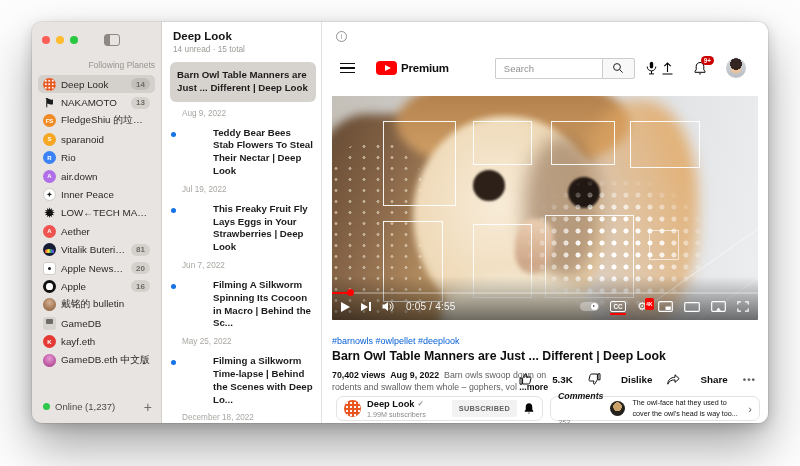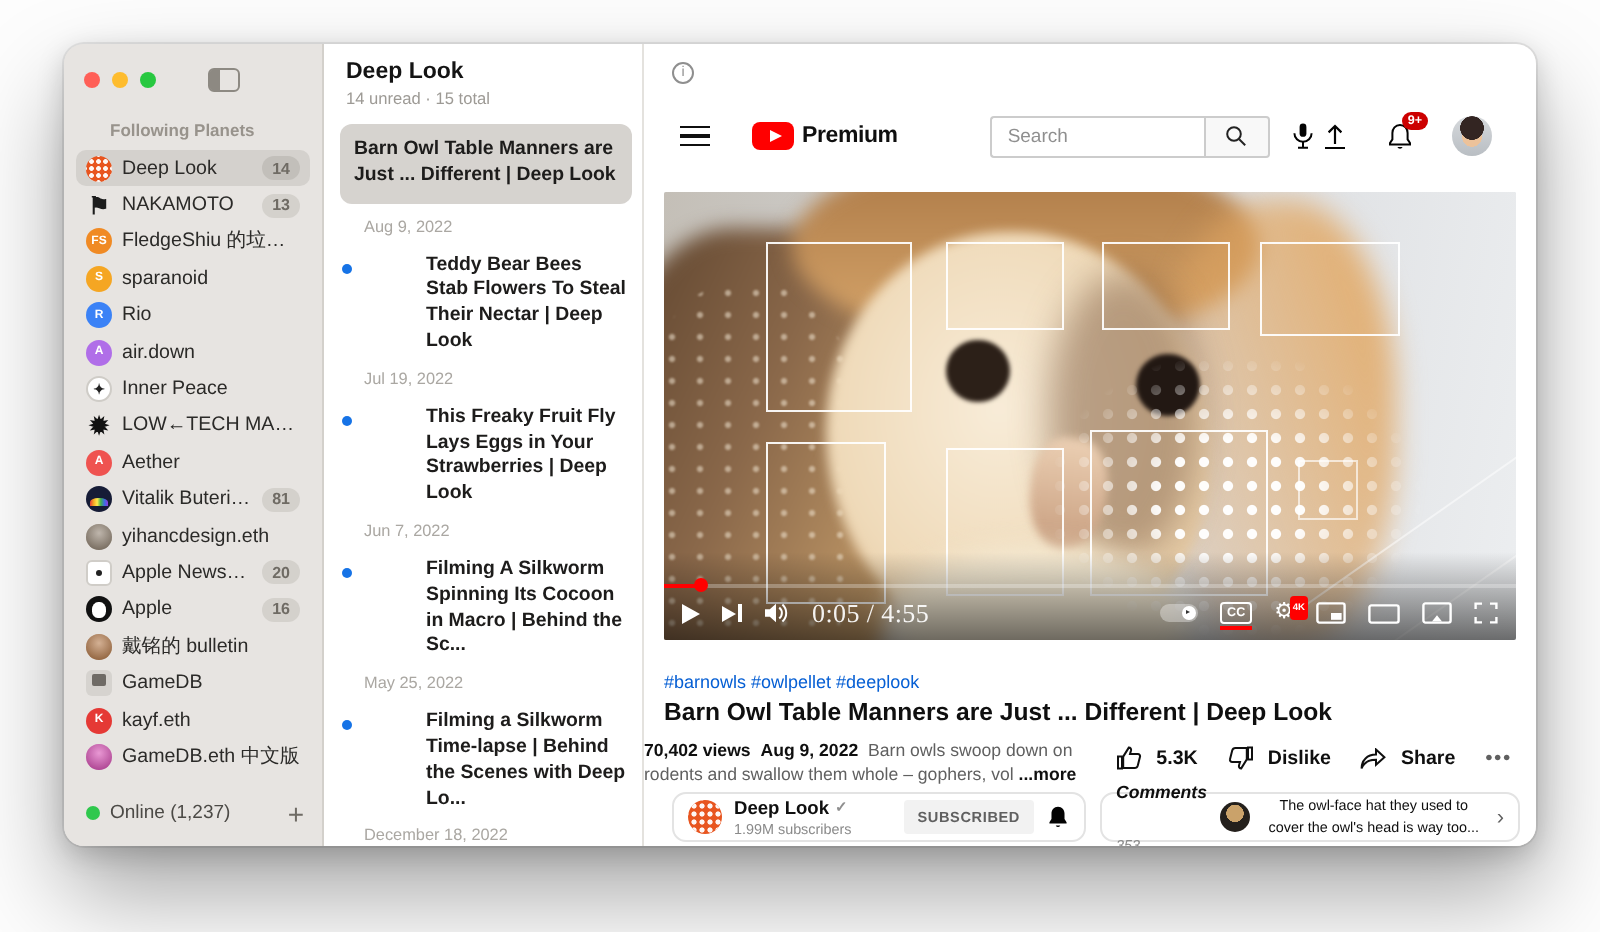--- a/index.html
+++ b/index.html
@@ -11,21 +11,21 @@
 
   
   .sidebar { width:130px; flex:none; position:relative; background:#e7e4e1; border-right:1px solid #d3d0cb; padding:10px 6px 0; }
   .titlebar { display:flex; align-items:center; padding:0 4px; height:16px; }
   .lights { display:flex; gap:6px; }
   .light { width:8px; height:8px; border-radius:50%; }
   .light.red{background:#ff5f57}.light.yellow{background:#febc2e}.light.green{background:#28c840}
   .toggle-icon { margin-left:26px; width:16px; height:12px; border:1.5px solid #8d8982; border-radius:3px; position:relative; }
   .toggle-icon::before { content:''; position:absolute; left:0; top:0; bottom:0; width:5px; background:#8d8982; border-radius:1px 0 0 1px; }
 
-  .sb-header { margin:12px 17px 5px; font-size:8.5px; font-weight:700; color:#98938c; }
+  .sb-header { margin:12px 0 5px; font-size:8.5px; font-weight:400; color:#98938c;text-align:right; }
   .sb-item { display:flex; align-items:center; gap:5px; height:18.4px; padding:0 5px; border-radius:5px; font-size:9.8px; color:#2b2a28; }
   .sb-item.selected { background:#d4d1cd; }
   .sb-icon { width:13px; height:13px; border-radius:50%; flex:none; display:flex; align-items:center; justify-content:center;
     font-size:6px; font-weight:700; color:#fff; position:relative; overflow:hidden; background:#bbb; }
   .sb-icon[data-kind="deeplook"] { background:#e8551f; }
   .sb-icon[data-kind="deeplook"]::after { content:''; position:absolute; inset:0;
     background-image:radial-gradient(circle, rgba(255,255,255,.95) 1px, transparent 1.4px); background-size:3.5px 3.5px; background-position:1px 1px; }
   .sb-icon[data-kind="flag"] { background:transparent; color:#1c1c1c; font-size:12px; overflow:visible; }
   .sb-icon[data-kind="sun"] { background:transparent; color:#111; font-size:12px; }
   .sb-icon[data-kind="figure"] { background:#fff; border:0.5px solid #cfccc7; color:#222; font-size:7px; }
@@ -122,57 +122,57 @@
   .vgrad { position:absolute; left:0; right:0; bottom:0; height:44px; background:linear-gradient(transparent, rgba(0,0,0,.55)); }
   .vprogress { position:absolute; left:0; right:0; bottom:26px; height:2.5px; background:rgba(255,255,255,.28); }
   .vprog-fill { width:4.5%; height:100%; background:#f00; position:relative; }
   .vprog-fill::after { content:''; position:absolute; right:-3px; top:-2.2px; width:7px; height:7px; border-radius:50%; background:#f00; }
   .vcontrols { position:absolute; left:9px; right:9px; bottom:5px; height:17px; display:flex; align-items:center; gap:11px; }
   .vc-spacer { flex:1; }
   .play-tri { width:0; height:0; border-left:9px solid #fff; border-top:5.5px solid transparent; border-bottom:5.5px solid transparent; }
   .next-icon { display:flex; align-items:center; }
   .next-icon .tri { width:0; height:0; border-left:7px solid #fff; border-top:4.5px solid transparent; border-bottom:4.5px solid transparent; }
   .next-icon .bar { width:2px; height:9px; background:#fff; margin-left:1px; }
-  .vtime { font-size:13px; color:#fff; opacity:.92; letter-spacing:.2px;font-family:Liberation Serif, serif; }
+  .vtime { font-size:10px; color:#fff; opacity:.92; letter-spacing:.2px; }
   .autoplay { width:19px; height:9px; border-radius:5px; background:rgba(255,255,255,.35); position:relative; }
   .autoplay::after { content:''; position:absolute; right:1px; top:0.8px; width:7.4px; height:7.4px; border-radius:50%; background:#fff; }
   .autoplay::before { content:''; position:absolute; right:3.6px; top:3px; border-left:2.6px solid #333; border-top:1.6px solid transparent; border-bottom:1.6px solid transparent; z-index:1; }
   .cc-btn { border:1.2px solid #fff; border-radius:2px; font-size:6.3px; font-weight:700; color:#fff; padding:1px 2.5px; position:relative; }
   .cc-btn::after { content:''; position:absolute; left:-1px; right:-1px; bottom:-4px; height:2px; background:#f00; }
   .gear-wrap { position:relative; color:#fff; font-size:11px; line-height:11px; }
   .gear-badge { position:absolute; top:-3px; right:-7px; background:#f00; color:#fff; font-size:4.8px; font-weight:700; border-radius:2px; padding:0.5px 1.5px; }
 
   
   .hashtags { position:absolute; left:10px; top:314px; font-size:9px; font-weight:500; color:#065fd4; }
   .v-title { position:absolute; left:10px; top:327px; font-size:12.3px; font-weight:700; color:#0f0f0f; }
-  .stats { position:absolute; left:0; top:347px; width:236px; font-size:8.8px; color:#606060; line-height:1.4; }
+  .stats { position:absolute; left:10px; top:347px; width:236px; font-size:8.8px; color:#606060; line-height:1.4; }
   .stats b { color:#0f0f0f; }
   .more-link { color:#0f0f0f; font-weight:600; }
   .actions { position:absolute; right:12px; top:351px; display:flex; align-items:center; gap:15px; font-size:9.8px; font-weight:600; color:#0f0f0f; }
-  .act { display:flex; align-items:center; gap:7px; }
+  .act { display:flex; align-items:center; gap:20px; }
   .dots3 { color:#606060; letter-spacing:1px; font-weight:700; }
 
   .cards { position:absolute; left:14px; right:8px; top:374px; height:25px; display:flex; gap:7px; }
   .card { border:1px solid #e3e3e3; border-radius:7px; background:#fff; display:flex; align-items:center; padding:0 7px; gap:6px; }
   .card.channel { width:207px; }
   .ch-avatar { width:17px; height:17px; border-radius:50%; background:#e8551f; position:relative; overflow:hidden; flex:none; }
   .ch-avatar::after { content:''; position:absolute; inset:0;
     background-image:radial-gradient(circle, rgba(255,255,255,.95) 1.1px, transparent 1.5px); background-size:4px 4px; background-position:1px 1px; }
   .ch-meta { min-width:0; }
   .ch-name { font-size:9.3px; font-weight:700; color:#0f0f0f; display:flex; align-items:center; gap:3px; white-space:nowrap; }
   .ch-check { color:#8f8f8f; font-size:7.5px; }
   .ch-subs { font-size:7.2px; color:#8a8a8a; margin-top:1px; white-space:nowrap; }
   .subscribed-btn { margin-left:auto; background:#f2f2f2; color:#606060; font-size:7.3px; font-weight:600; letter-spacing:.3px; padding:4px 7px; border-radius:2px; white-space:nowrap; }
   .card.comments { flex:1; gap:7px; }
   .cm-meta { flex:none;font-style:italic; }
   .cm-label { font-size:8.8px; font-weight:700; color:#0f0f0f; }
   .cm-count { font-size:7.2px; color:#8a8a8a; margin-top:17px; }
   .cm-avatar { width:15px; height:15px; border-radius:50%; flex:none;
     background:radial-gradient(circle at 50% 38%, #caa26a 0 36%, #24201c 37%); }
-  .cm-text { flex:1; font-size:7.2px; color:#0f0f0f; line-height:1.4; overflow:hidden; max-height:21px;text-align:center; }
+  .cm-text { flex:1; font-size:7.2px; color:#0f0f0f; line-height:1.4; overflow:hidden; max-height:21px; }
   .cm-chevron { color:#606060; font-size:11px; flex:none; }
 
   svg { display:block; }
 </style>
 </head>
 <body>
 
 <div class="window">
 
   <div class="sidebar">
@@ -229,25 +229,20 @@
         </div>
         <div class="sb-item">
           <span class="sb-icon" data-kind="letter" style="background: rgb(239, 83, 80);">A</span>
           <span class="sb-label">Aether</span>
 
         </div>
         <div class="sb-item">
           <span class="sb-icon" data-kind="rainbow" style="background: rgb(22, 28, 54);"></span>
           <span class="sb-label">Vitalik Buterin's we...</span>
           <span class="sb-badge">81</span>
-        </div>
-        <div class="sb-item">
-          <span class="sb-icon" data-kind="photo" style="background: rgb(138, 122, 104);"></span>
-          <span class="sb-label">yihancdesign.eth</span>
-
         </div>
         <div class="sb-item">
           <span class="sb-icon" data-kind="newsroom"></span>
           <span class="sb-label">Apple Newsroom</span>
           <span class="sb-badge">20</span>
         </div>
         <div class="sb-item">
           <span class="sb-icon" data-kind="apple" style="background: rgb(17, 17, 17);"></span>
           <span class="sb-label">Apple</span>
           <span class="sb-badge">16</span>

